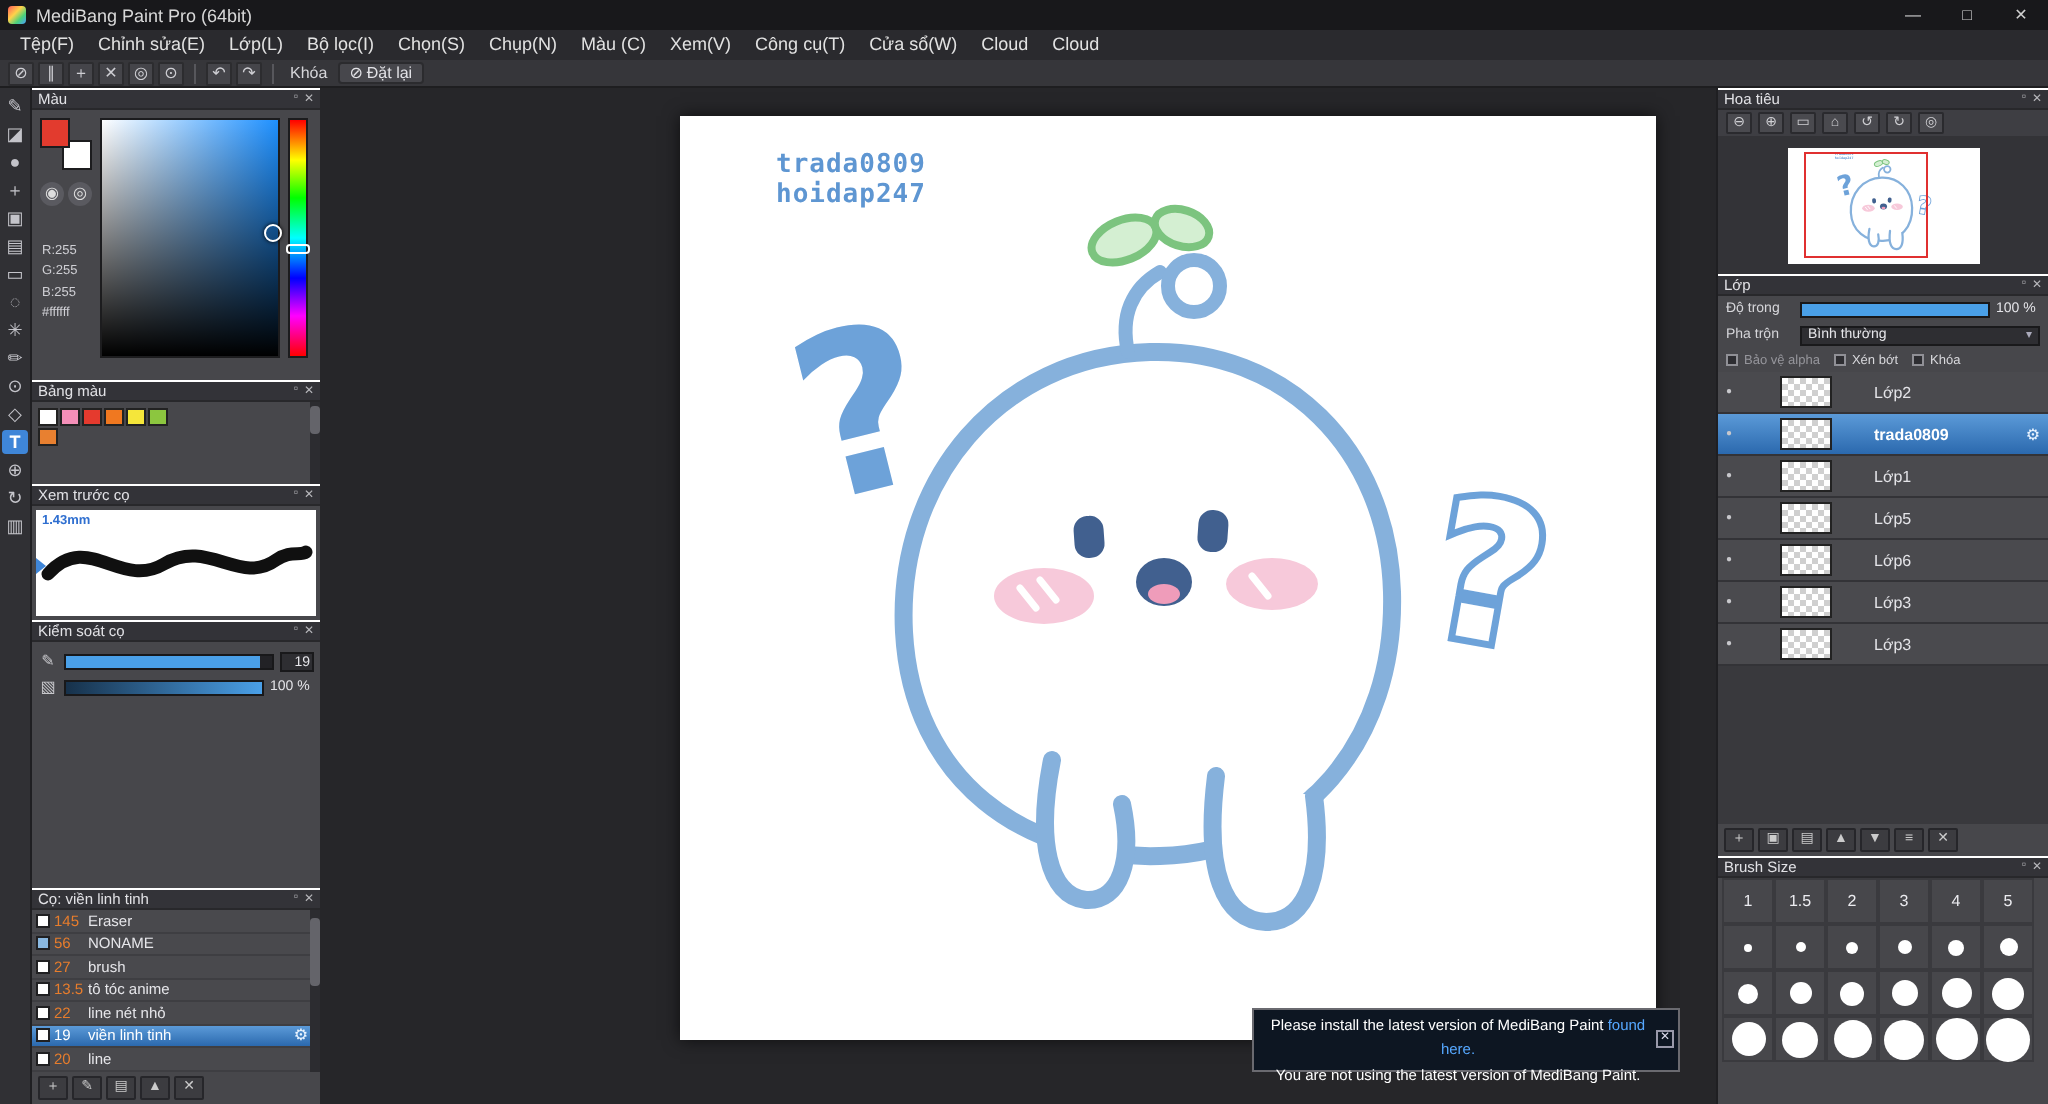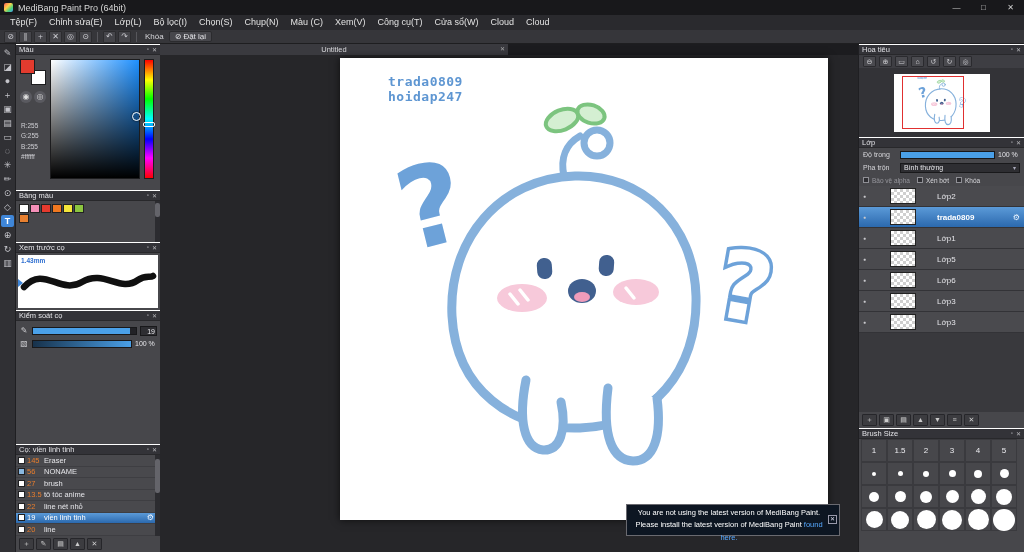--- a/index.html
+++ b/index.html
@@ -335,26 +335,20 @@
         <span class="pf-btn">＋</span>
         <span class="pf-btn">✎</span>
         <span class="pf-btn">▤</span>
         <span class="pf-btn">▲</span>
         <span class="pf-btn">✕</span>
       </div>
     </div>
   </div>
 
   <div class="canvas-area">
-    <div class="tabbar">
-      <div class="tab">
-        <span>Untitled</span>
-        <span class="tab-close">✕</span>
-      </div>
-    </div>
 
     <div class="canvas-white">
       <svg width="488" height="462" viewBox="0 0 488 462">
         <defs>
           <symbol id="artwork" viewBox="0 0 488 462">
             <text class="sig" x="48" y="28">trada0809</text>
             <text class="sig" x="48" y="43">hoidap247</text>
             <text class="qmark qleft" x="58" y="186" transform="rotate(-14 95 145)">?</text>
             <text class="qmark qright" x="378" y="263" transform="rotate(10 410 225)">?</text>
             <path class="bodyp" d="M235,118 C160,120 108,182 112,258 C116,332 172,372 240,370 C312,368 358,312 356,238 C354,166 302,116 235,118 Z"></path>
@@ -372,22 +366,22 @@
             <ellipse class="tongue" cx="242" cy="239" rx="8" ry="5"></ellipse>
             <path class="limb" d="M186,322 C178,362 184,390 203,392 C220,393 227,372 221,344"></path>
             <path class="limb" d="M268,330 C262,378 272,402 293,403 C314,403 322,378 317,340"></path>
           </symbol>
         </defs>
         <use href="#artwork" width="488" height="462"></use>
       </svg>
     </div>
 
     <div class="notif">
+      <div><span>Please install the latest version of MediBang Paint </span><span class="link">found here.</span></div>
       <div>You are not using the latest version of MediBang Paint.</div>
-      <div><span>Please install the latest version of MediBang Paint </span><span class="link">found here.</span></div>
       <span class="notif-close">✕</span>
     </div>
   </div>
 
   <div class="rightpanels">
 
     <div>
       <div class="panel-h">
         <span>Hoa tiêu</span>
         <span class="ph-icons">

